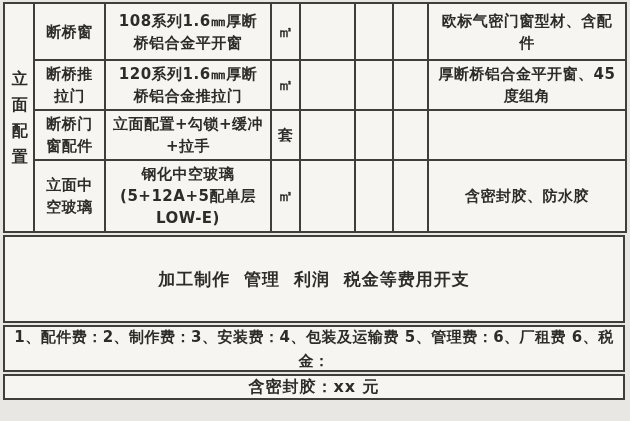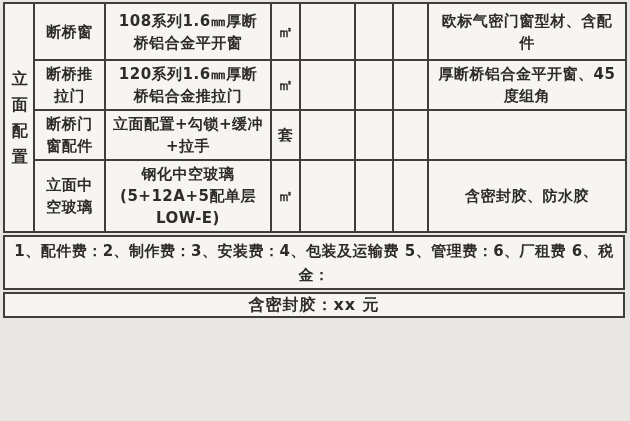--- a/index.html
+++ b/index.html
@@ -53,21 +53,21 @@
     margin-top:2px;
     background:#f6f5f2;
     border:2px solid #403e3a;
     display:flex;
     align-items:center;
     justify-content:center;
     text-align:center;
     font-weight:bold;
   }
   .band-fees-header{height:88px;font-size:17px;letter-spacing:1px;white-space:pre-wrap;}
-  .band-fees-breakdown{height:55px;font-size:15px;line-height:24px;padding:0 4px;letter-spacing:0.5px;}
+  .band-fees-breakdown{height:47px;font-size:15px;line-height:24px;padding:0 4px;letter-spacing:0.5px;}
   .band-fees-breakdown .inner{width:100%;text-align:center;}
   .band-total{height:26px;font-size:16px;letter-spacing:1px;}
 </style>
 </head>
 <body>
 
 <div class="page">
 
   <table class="main">
     <colgroup>
@@ -116,20 +116,23 @@
         <td class="c-desc">钢化中空玻璃(5+12A+5配单层LOW-E)</td>
         <td class="c-unit">㎡</td>
         <td class="c-blank"></td>
         <td class="c-blank"></td>
         <td class="c-blank"></td>
         <td class="c-remark">含密封胶、防水胶</td>
       </tr>
     </tbody>
   </table>
 
+  <div class="band band-fees-header">
+    <span>加工制作  管理  利润  税金等费用开支</span>
+  </div>
 
   <div class="band band-fees-breakdown">
     <div class="inner">1、配件费：2、制作费：3、安装费：4、包装及运输费 5、管理费：6、厂租费 6、税金：</div>
   </div>
 
   <div class="band band-total">
     <span>含密封胶：xx 元</span>
   </div>
 
 </div>

